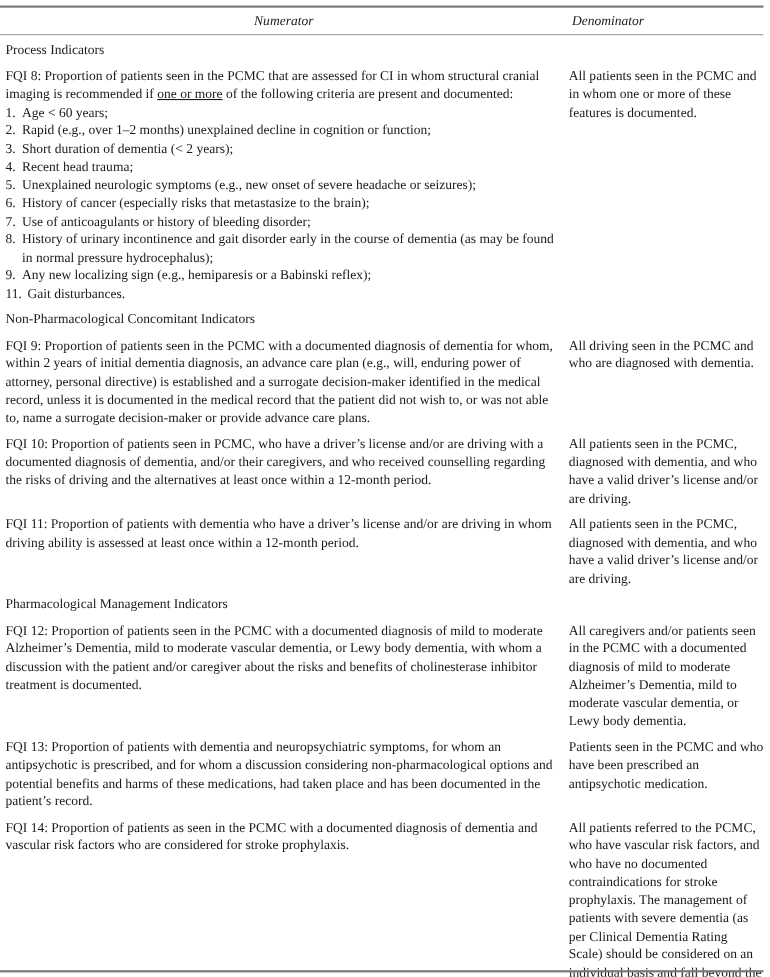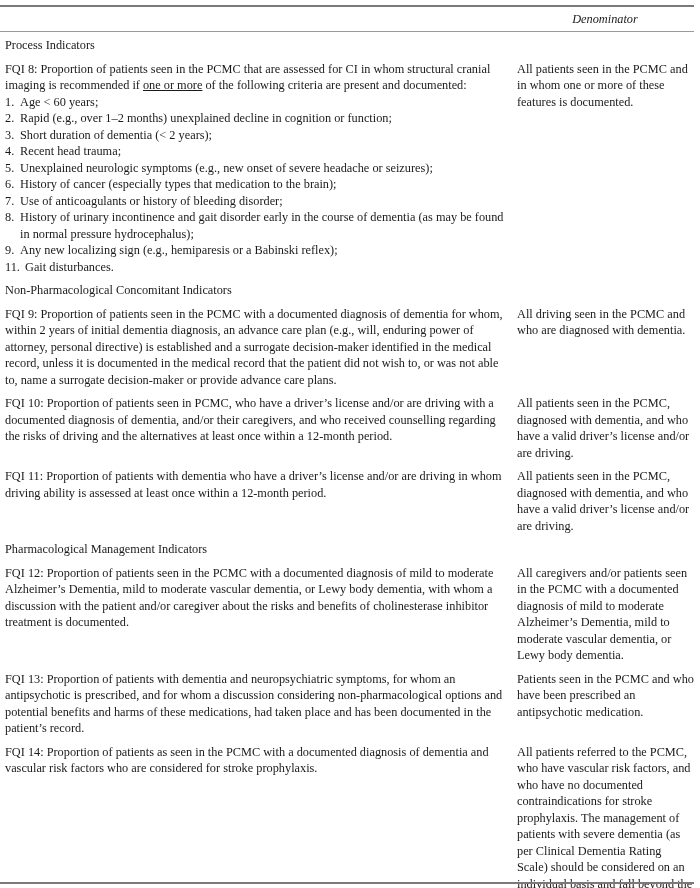--- a/index.html
+++ b/index.html
@@ -8,38 +8,39 @@
     font-family: "Liberation Serif", "DejaVu Serif", serif;
     font-size: 12.3px; color: #1a1a1a; line-height: 16.5px;
   }
   .table-wrap { position: relative; width: 700px; }
   .rule { position: absolute; left: 0; width: 694px; background: #7a7a7a; }
   .rule-top { top: 5px; height: 1.5px; }
   .rule-head { top: 31px; height: 1px; background: #9a9a9a; }
   .rule-bottom { top: 882px; height: 1.5px; }
   .header { position: absolute; top: 11px; left: 0; width: 700px; height: 18px; font-style: italic; }
   .header .num { position: absolute; left: 0; width: 516px; text-align: center; }
-  .header .den { position: absolute; left: 520px; width: 170px; text-align: center; }
+  .header .den { position: absolute; left: 520px; width: 170px; text-align: left; }
   .body { position: absolute; top: 37px; left: 5px; width: 690px; }
   .section-title { margin: 0 0 7px 0; }
   .row { display: flex; margin-bottom: 7px; }
   .row .num-cell { width: 507px; flex: none; }
   .row .den-cell { width: 178px; margin-left: 5px; flex: none; }
   .num-text u { text-decoration: underline; text-align: right; }
   ol.criteria { list-style: none; margin: 0; padding: 0; }
   ol.criteria li { display: flex; }
   ol.criteria li .n { width: 15px; flex: none; }
   ol.criteria li .t { flex: 1; }
 </style>
 </head>
 <body>
 
 <div class="table-wrap">
   <div class="rule rule-top"></div>
   <div class="header">
+    <span class="num">Numerator</span>
     <span class="den">Denominator</span>
   </div>
   <div class="rule rule-head"></div>
 
   <div class="body">
 
     <div class="section-title">Process Indicators</div>
     <div class="row">
       <div class="num-cell">
         <div class="num-text"><span>FQI 8: Proportion of patients seen in the PCMC that are assessed for CI in whom structural cranial imaging is recommended if </span><u>one or more</u><span> of the following criteria are present and documented:</span></div>
@@ -59,21 +60,21 @@
             <li>
               <span class="n">4.</span>
               <span class="t">Recent head trauma;</span>
             </li>
             <li>
               <span class="n">5.</span>
               <span class="t">Unexplained neurologic symptoms (e.g., new onset of severe headache or seizures);</span>
             </li>
             <li>
               <span class="n">6.</span>
-              <span class="t">History of cancer (especially types that medication to the brain);</span>
+              <span class="t">History of cancer (especially risks that metastasize to the brain);</span>
             </li>
             <li>
               <span class="n">7.</span>
               <span class="t">Use of anticoagulants or history of bleeding disorder;</span>
             </li>
             <li>
               <span class="n">8.</span>
               <span class="t">History of urinary incontinence and gait disorder early in the course of dementia (as may be found in normal pressure hydrocephalus);</span>
             </li>
             <li>

